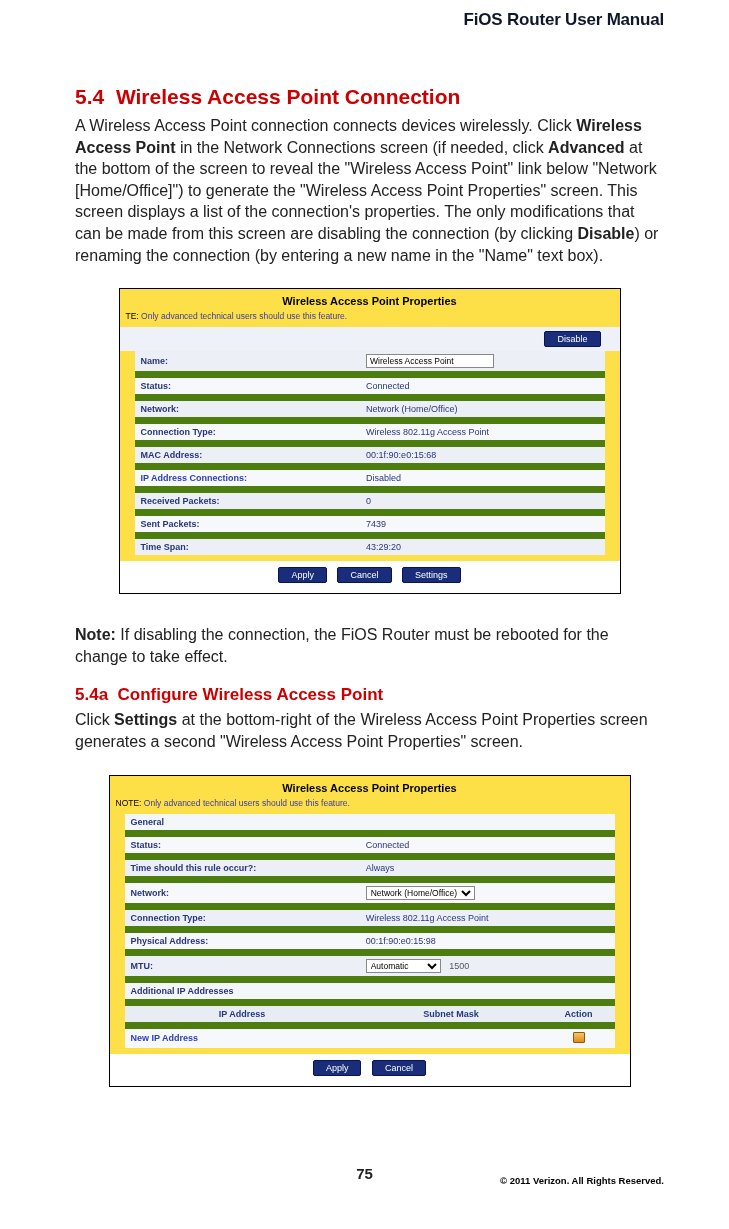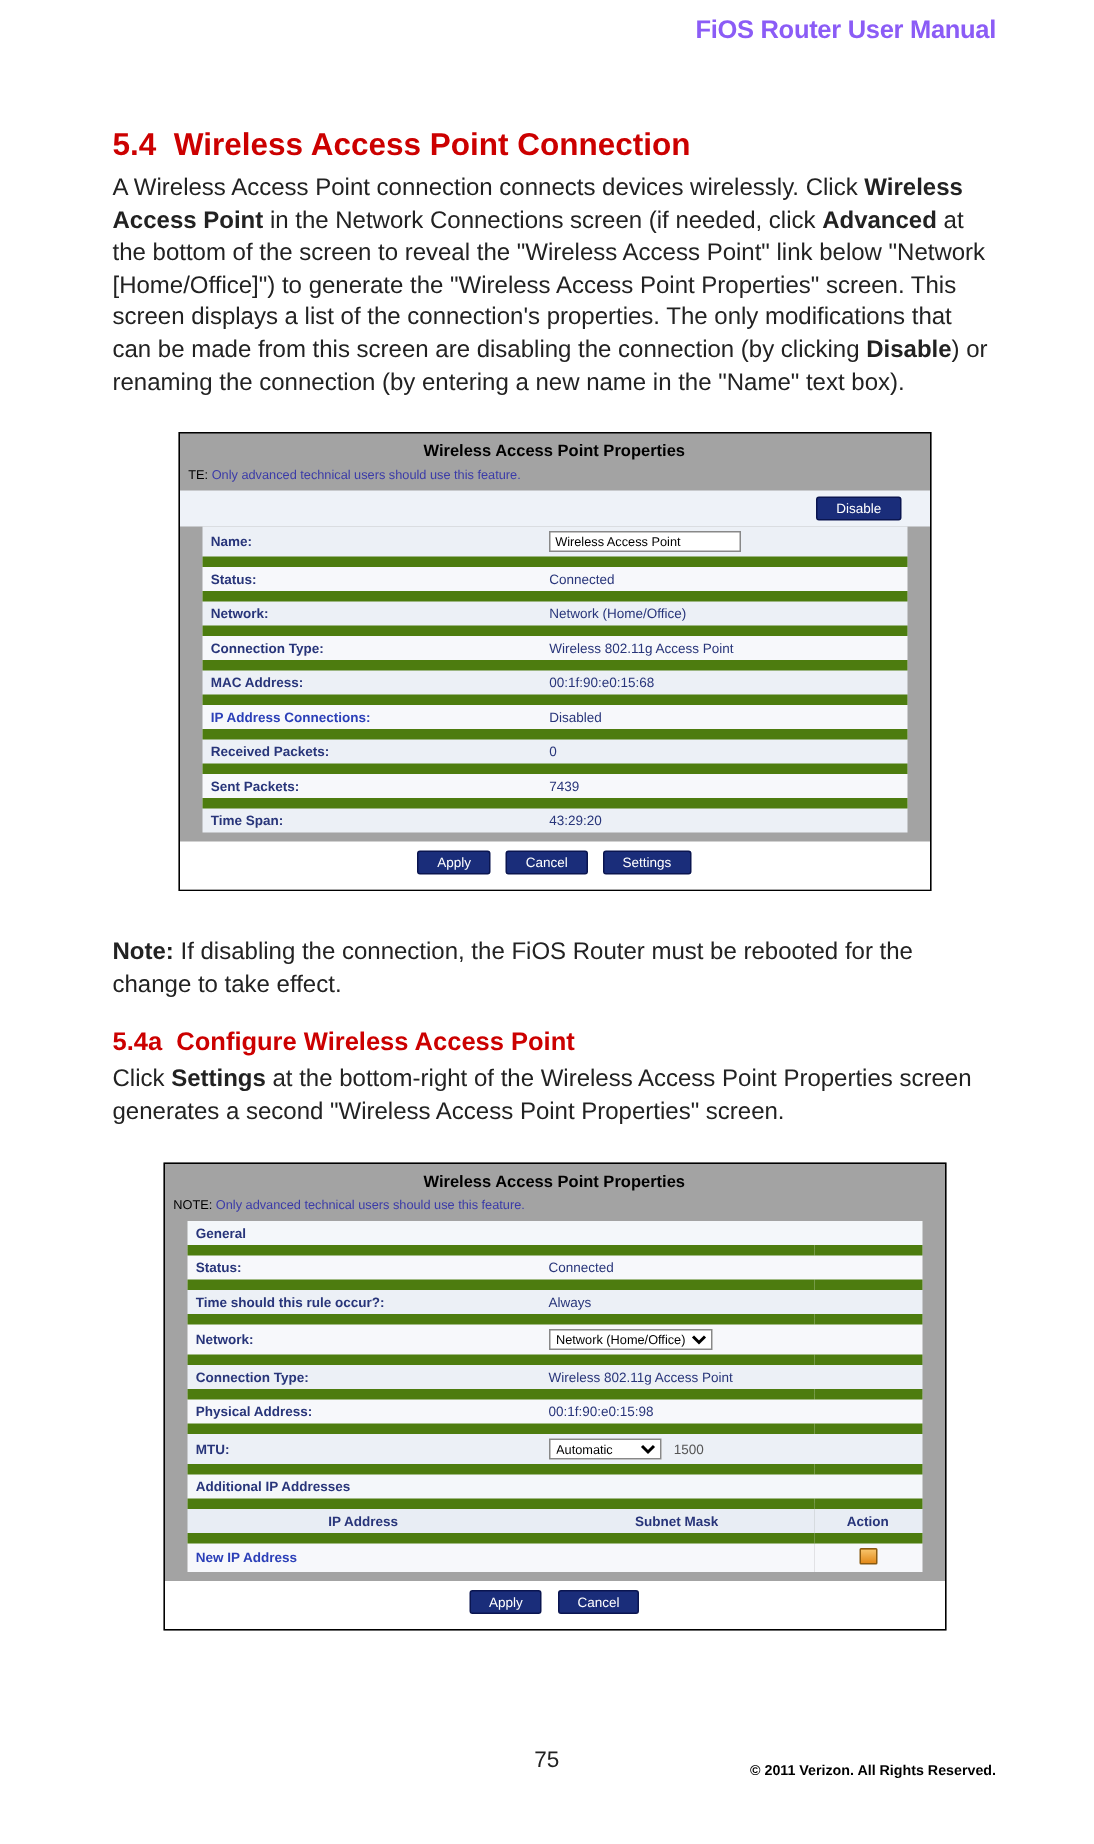--- a/index.html
+++ b/index.html
@@ -13,21 +13,21 @@
   .page {
     padding: 10px 65px 20px 75px;
     position: relative;
     min-height: 1200px;
     box-sizing: border-box;
   }
   .header-title {
     font-weight: 900;
     font-size: 17px;
     text-align: right;
-    color: #8b5cf6;
+    color: #0f172a;
     letter-spacing: -0.2px;
     margin-bottom: 55px;
   }
   .section-heading {
     color: #cc0000;
     font-weight: 700;
     font-size: 21px;
     margin: 0 0 6px 0;
   }
   .subsection-heading {
@@ -41,21 +41,21 @@
     line-height: 1.35;
     margin: 0 0 18px 0;
     color: #222;
   }
   .bold { font-weight: 700; }
 
   
   .panel {
     border: 1px solid #000;
     margin: 22px auto 30px auto;
-    background: #a3a3a3;
+    background: #fde047;
     font-family: Arial, sans-serif;
     font-size: 9px;
     color: #0b1b5b;
   }
   .panel-title {
     text-align: center;
     font-weight: 700;
     color: #000;
     font-size: 11px;
     padding: 6px 0 4px;
@@ -139,21 +139,21 @@
     background: linear-gradient(#f7c46b,#e38a1a);
     border: 1px solid #8a5a10;
     border-radius: 1px;
   }
   .page-number {
     position: absolute;
     bottom: 18px;
     left: 0;
     width: 100%;
     text-align: center;
-    font-weight: 400;
+    font-weight: 700;
     font-size: 15px;
     margin-top: 28px;
   }
   .copyright {
     position: absolute;
     bottom: 14px;
     right: 65px;
     font-size: 9.5px;
     font-weight: 700;
     color: #000;

